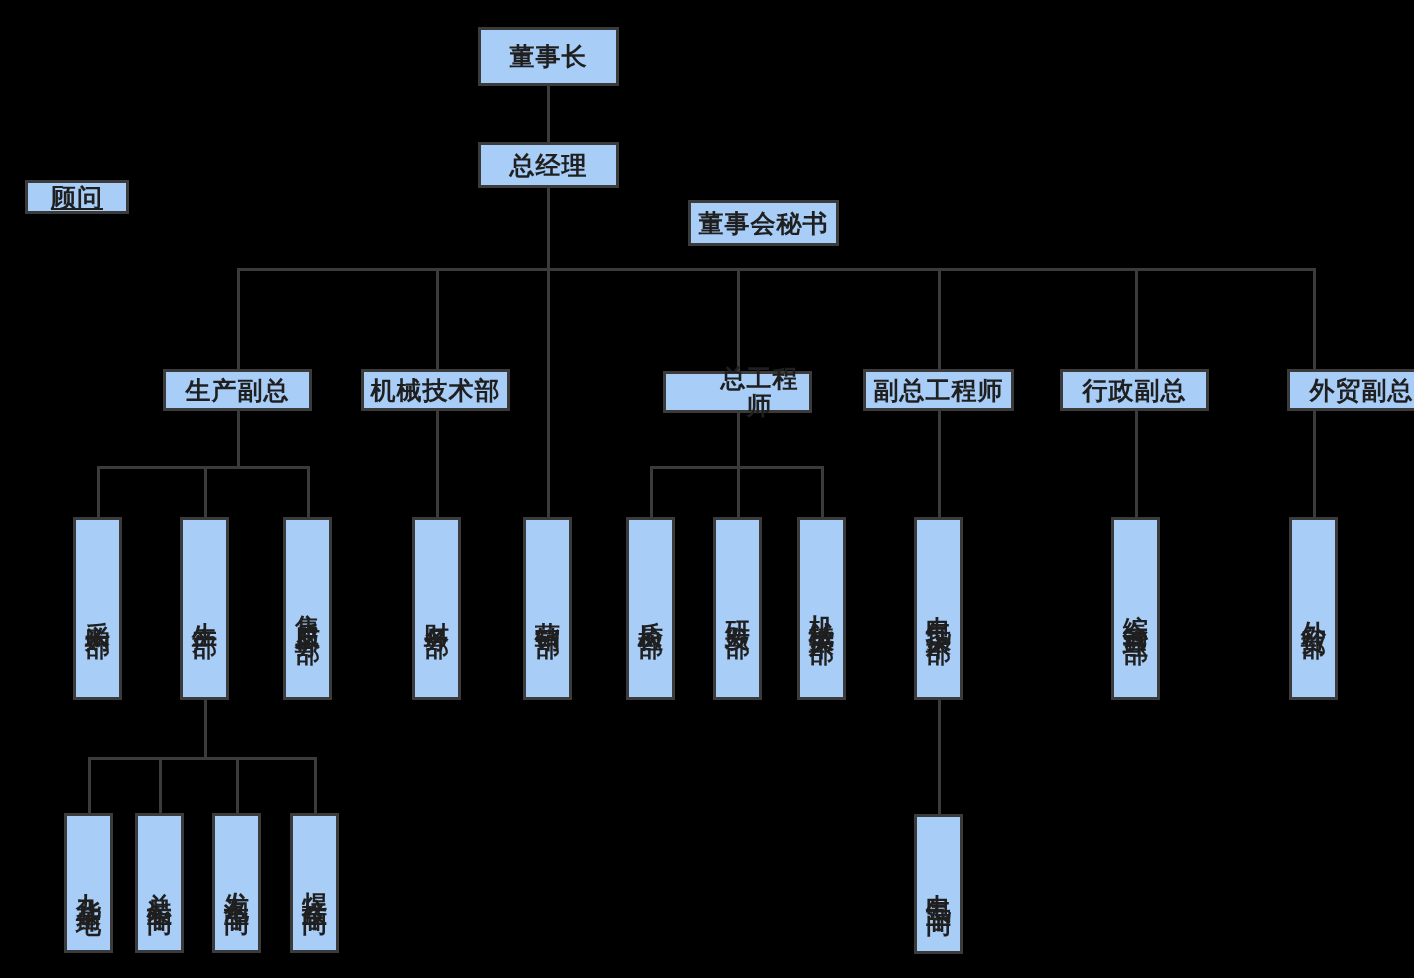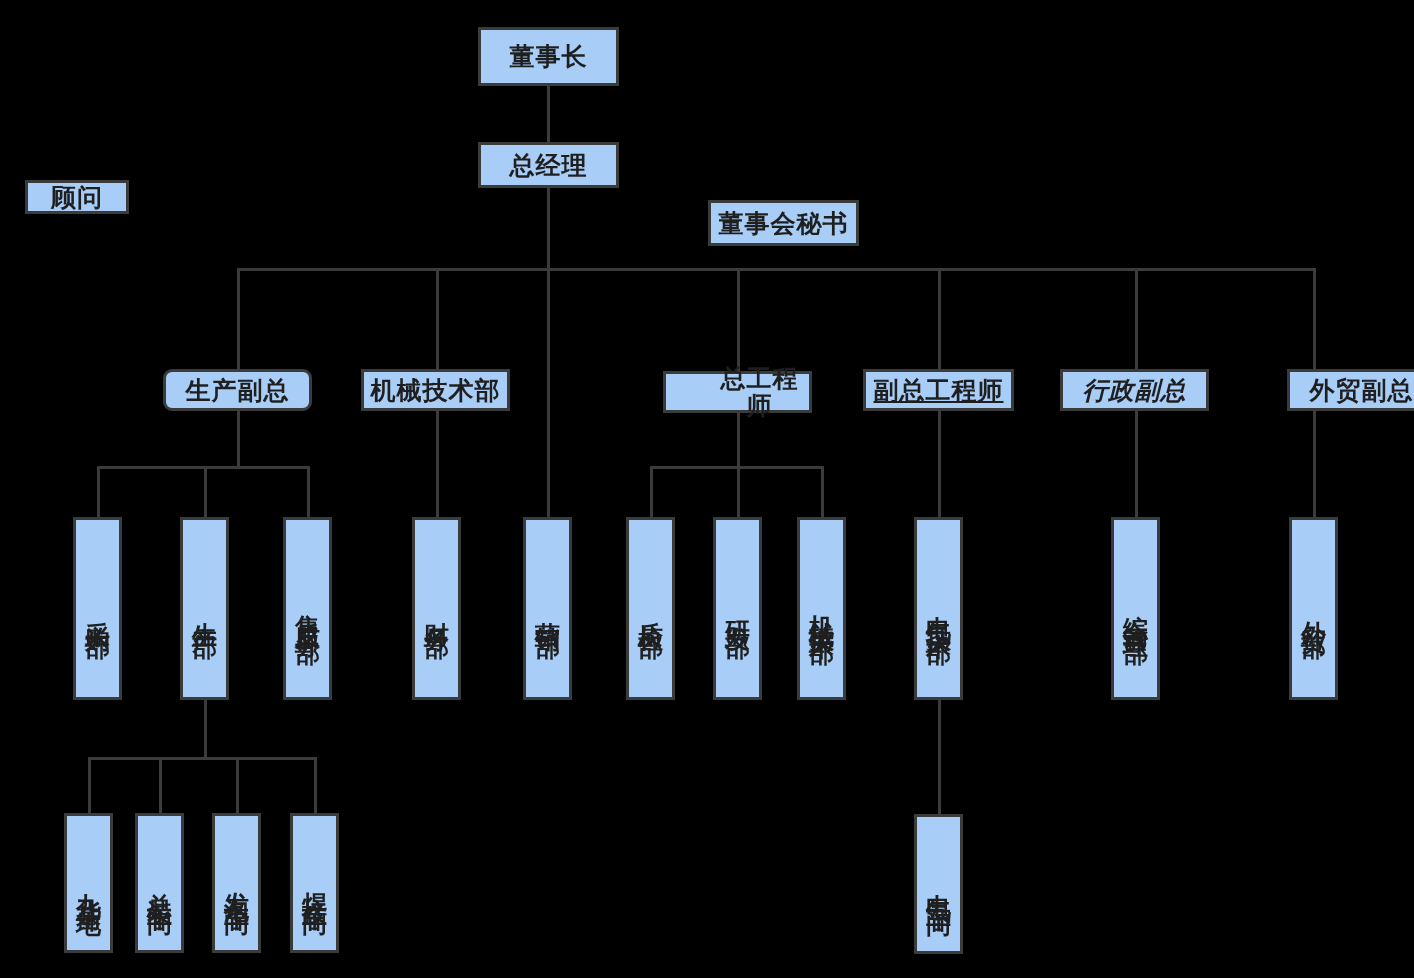--- a/index.html
+++ b/index.html
@@ -82,33 +82,33 @@
   <div class="edge vline" style="left:159px;top:757px;height:56px;"></div>
   <div class="edge vline" style="left:236px;top:757px;height:56px;"></div>
   <div class="edge vline" style="left:314px;top:757px;height:56px;"></div>
 
   <div class="edge vline" style="left:938px;top:700px;height:114px;"></div>
 
   <div class="node h" style="left:478px;top:27px;width:141px;height:59px;">董事长</div>
 
   <div class="node h" style="left:478px;top:142px;width:141px;height:46px;text-align:center;">总经理</div>
 
-  <div class="node h" style="left:708px;top:200px;width:151px;height:46px;">董事会秘书</div>
+  <div class="node h" style="left:688px;top:200px;width:151px;height:46px;">董事会秘书</div>
 
-  <div class="node h" style="left:25px;top:180px;width:104px;height:34px;">顾问</div>
+  <div class="node h" style="left:25px;top:180px;width:104px;height:34px;text-decoration:underline;">顾问</div>
 
-  <div class="node h" style="left:163px;top:369px;width:149px;height:42px;border-radius:9px;">生产副总</div>
+  <div class="node h" style="left:163px;top:369px;width:149px;height:42px;">生产副总</div>
 
   <div class="node h" style="left:361px;top:369px;width:149px;height:42px;">机械技术部</div>
 
   <div class="node h" style="left:663px;top:371px;width:149px;height:42px;padding-left:44px;">总工程师</div>
 
-  <div class="node h" style="left:863px;top:369px;width:151px;height:42px;text-decoration:underline;">副总工程师</div>
+  <div class="node h" style="left:863px;top:369px;width:151px;height:42px;">副总工程师</div>
 
-  <div class="node h" style="left:1060px;top:369px;width:149px;height:42px;font-style:italic;">行政副总</div>
+  <div class="node h" style="left:1060px;top:369px;width:149px;height:42px;">行政副总</div>
 
   <div class="node h" style="left:1239px;top:369px;width:149px;height:42px;margin-left:48px;">外贸副总</div>
 
   <div class="node v" style="left:73px;top:517px;width:49px;height:183px;">采购部</div>
 
   <div class="node v" style="left:180px;top:517px;width:49px;height:183px;">生产部</div>
 
   <div class="node v" style="left:283px;top:517px;width:49px;height:183px;">售后服务部</div>
 
   <div class="node v" style="left:412px;top:517px;width:49px;height:183px;">财务部</div>

